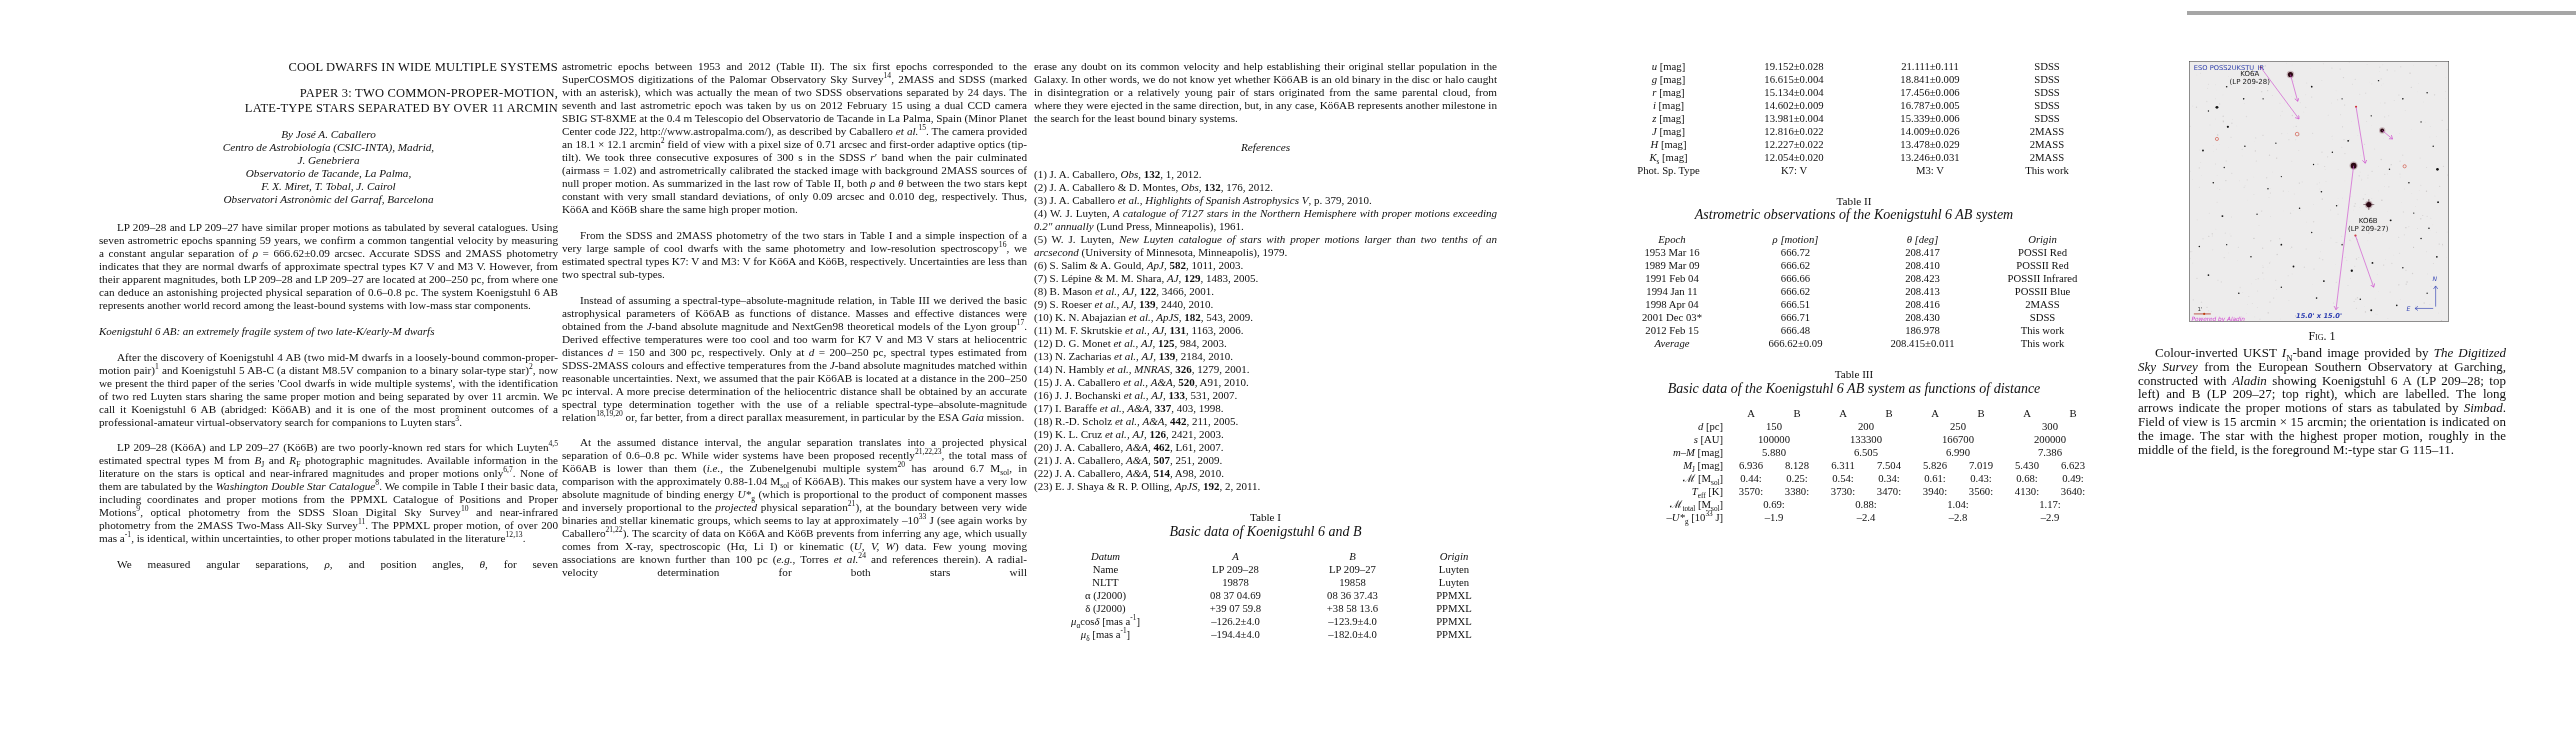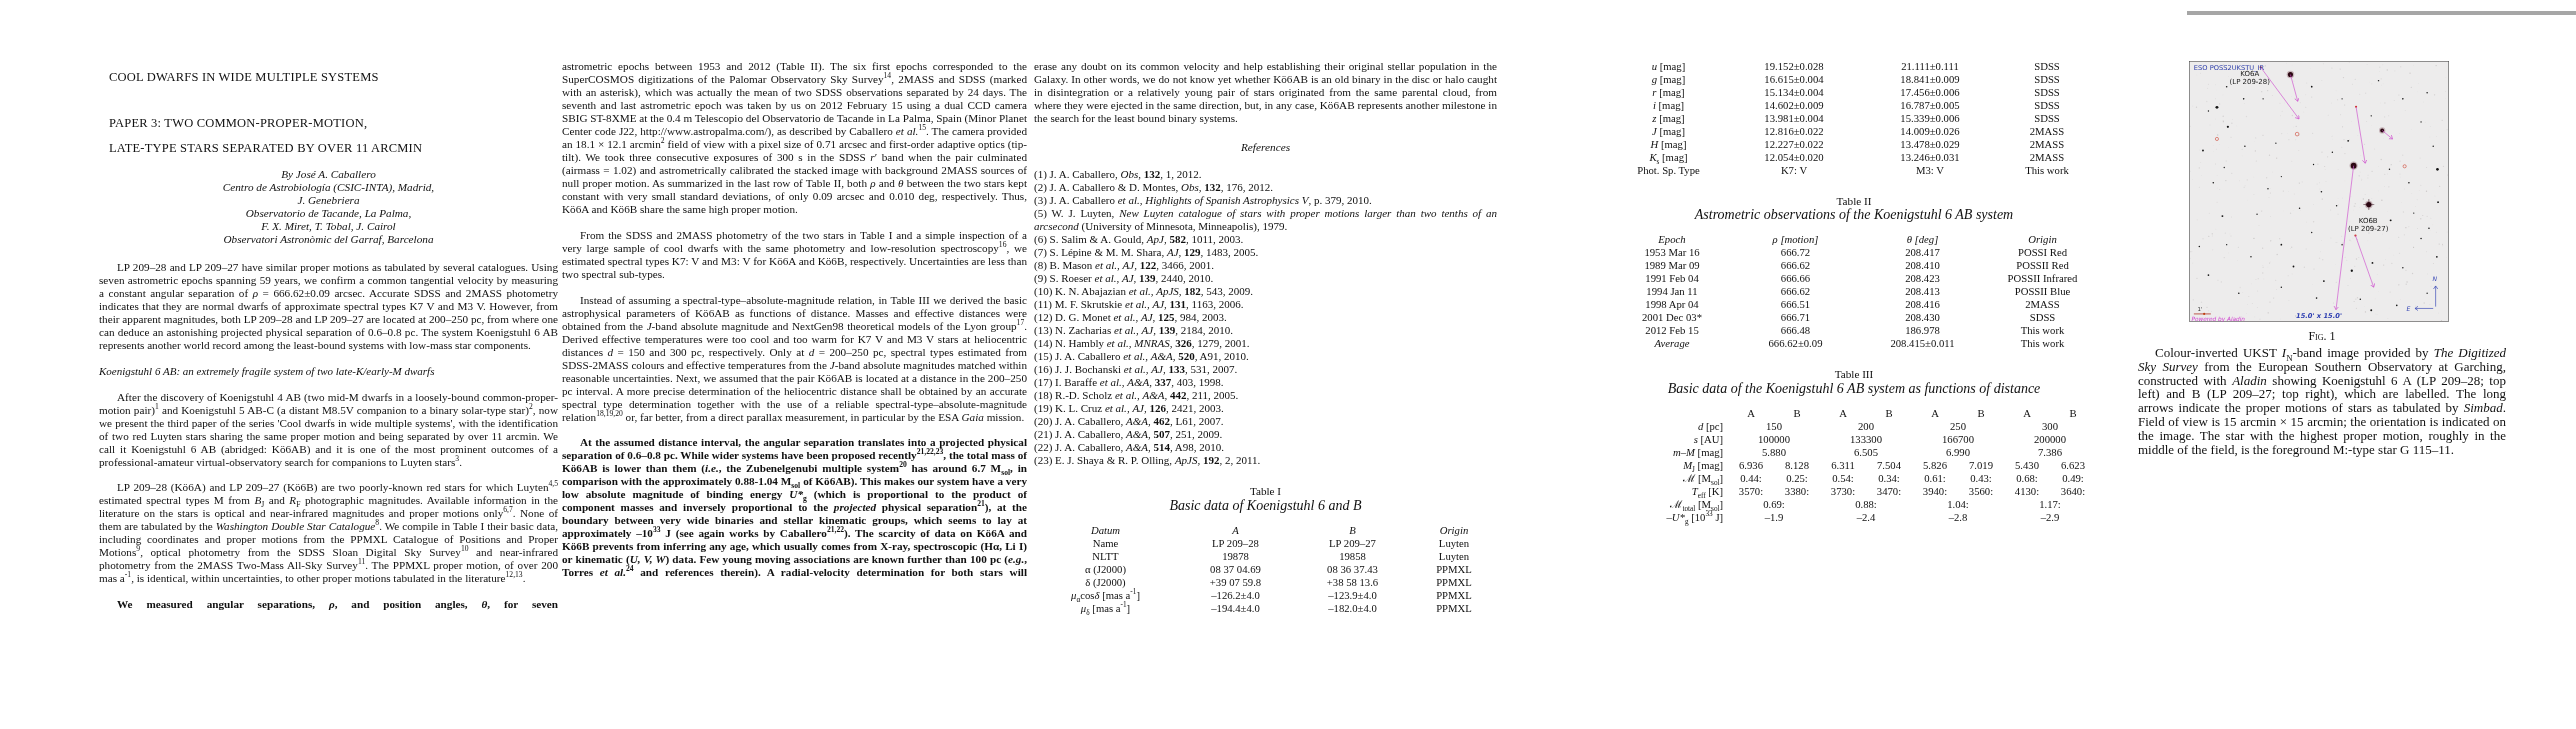--- a/index.html
+++ b/index.html
@@ -3,26 +3,26 @@
 <meta charset="utf-8">
 <style>
   html,body{margin:0;padding:0;background:#ffffff;}
   .page{position:relative;width:2576px;height:729px;background:#ffffff;overflow:hidden;
         font-family:"Liberation Serif",serif;color:#101010;}
   .col{position:absolute;top:60px;}
   .col1{left:99px;width:459px;}
   .col2{left:562px;width:465px;}
   .col3{left:1034px;width:463px;}
   .col4{left:1611px;width:486px;}
-  .ctitle{text-align:left;font-size:12.5px;line-height:14.6px;letter-spacing:0.2px;margin:10px;font-weight:normal;}
+  .ctitle{text-align:right;font-size:12.5px;line-height:14.6px;letter-spacing:0.2px;margin:0;font-weight:normal;}
   .tgap{height:11.5px;}
   .authors{text-align:center;font-style:italic;font-size:11.2px;line-height:13px;margin:12.8px 0 15px 0;}
   .body{font-size:11.2px;line-height:13px;text-align:justify;margin:0 0 12.8px 0;}
   .indent{text-indent:18px;}
-  .cont-end{text-align-last:justify;margin-bottom:4px;font-weight:bold;}
+  .cont-end{text-align-last:justify;margin-bottom:4px;}
   .sec-head{font-style:italic;font-size:11px;line-height:13px;margin:0 0 12.8px 0;}
   .ref-head{text-align:center;font-style:italic;font-size:11.3px;margin:16.4px 0 15px 0;}
   .ref{font-size:11px;line-height:13px;text-align:justify;}
   .tbl-label{text-align:center;font-size:11.2px;margin-top:18px;line-height:13.4px;}
   .tbl-caption{text-align:center;font-style:italic;font-size:14px;line-height:13.4px;margin-bottom:11.5px;}
   .t4,.t9{display:grid;font-size:10.7px;line-height:13px;text-align:center;}
   .t-koe1{grid-template-columns:143px 117px 117px 86px;}
   .t-phot{grid-template-columns:115px 136px 136px 98px;}
   .t-astro{grid-template-columns:122px 125px 129px 111px;}
   .t9{grid-template-columns:117px repeat(8,46px);}
@@ -71,20 +71,21 @@
     <p class="body indent cont-end">At the assumed distance interval, the angular separation translates into a projected physical separation of 0.6–0.8 pc. While wider systems have been proposed recently<sup>21,22,23</sup>, the total mass of Kö6AB is lower than them (<i>i.e.</i>, the Zubenelgenubi multiple system<sup>20</sup> has around 6.7 M<sub>sol</sub>, in comparison with the approximately 0.88-1.04 M<sub>sol</sub> of Kö6AB). This makes our system have a very low absolute magnitude of binding energy <i>U*</i><sub>g</sub> (which is proportional to the product of component masses and inversely proportional to the <i>projected</i> physical separation<sup>21</sup>), at the boundary between very wide binaries and stellar kinematic groups, which seems to lay at approximately –10<sup>33</sup> J (see again works by Caballero<sup>21,22</sup>). The scarcity of data on Kö6A and Kö6B prevents from inferring any age, which usually comes from X-ray, spectroscopic (Hα, Li I) or kinematic (<i>U, V, W</i>) data. Few young moving associations are known further than 100 pc (<i>e.g.</i>, Torres <i>et al.</i><sup>24</sup> and references therein). A radial-velocity determination for both stars will</p>
   </section>
 
   <section class="col col3">
     <p class="body">erase any doubt on its common velocity and help establishing their original stellar population in the Galaxy. In other words, we do not know yet whether Kö6AB is an old binary in the disc or halo caught in disintegration or a relatively young pair of stars originated from the same parental cloud, from where they were ejected in the same direction, but, in any case, Kö6AB represents another milestone in the search for the least bound binary systems.</p>
     <div class="ref-head">References</div>
     <div id="refs">
         <div class="ref">(1) J. A. Caballero, <i>Obs</i>, <b>132</b>, 1, 2012.</div>
         <div class="ref">(2) J. A. Caballero &amp; D. Montes, <i>Obs</i>, <b>132</b>, 176, 2012.</div>
         <div class="ref">(3) J. A. Caballero <i>et al.</i>, <i>Highlights of Spanish Astrophysics V</i>, p. 379, 2010.</div>
+        <div class="ref">(4) W. J. Luyten, <i>A catalogue of 7127 stars in the Northern Hemisphere with proper motions exceeding 0.2" annually</i> (Lund Press, Minneapolis), 1961.</div>
         <div class="ref">(5) W. J. Luyten, <i>New Luyten catalogue of stars with proper motions larger than two tenths of an arcsecond</i> (University of Minnesota, Minneapolis), 1979.</div>
         <div class="ref">(6) S. Salim &amp; A. Gould, <i>ApJ</i>, <b>582</b>, 1011, 2003.</div>
         <div class="ref">(7) S. Lépine &amp; M. M. Shara, <i>AJ</i>, <b>129</b>, 1483, 2005.</div>
         <div class="ref">(8) B. Mason <i>et al.</i>, <i>AJ</i>, <b>122</b>, 3466, 2001.</div>
         <div class="ref">(9) S. Roeser <i>et al.</i>, <i>AJ</i>, <b>139</b>, 2440, 2010.</div>
         <div class="ref">(10) K. N. Abajazian <i>et al.</i>, <i>ApJS</i>, <b>182</b>, 543, 2009.</div>
         <div class="ref">(11) M. F. Skrutskie <i>et al.</i>, <i>AJ</i>, <b>131</b>, 1163, 2006.</div>
         <div class="ref">(12) D. G. Monet <i>et al.</i>, <i>AJ</i>, <b>125</b>, 984, 2003.</div>
         <div class="ref">(13) N. Zacharias <i>et al.</i>, <i>AJ</i>, <b>139</b>, 2184, 2010.</div>
         <div class="ref">(14) N. Hambly <i>et al.</i>, <i>MNRAS</i>, <b>326</b>, 1279, 2001.</div>

